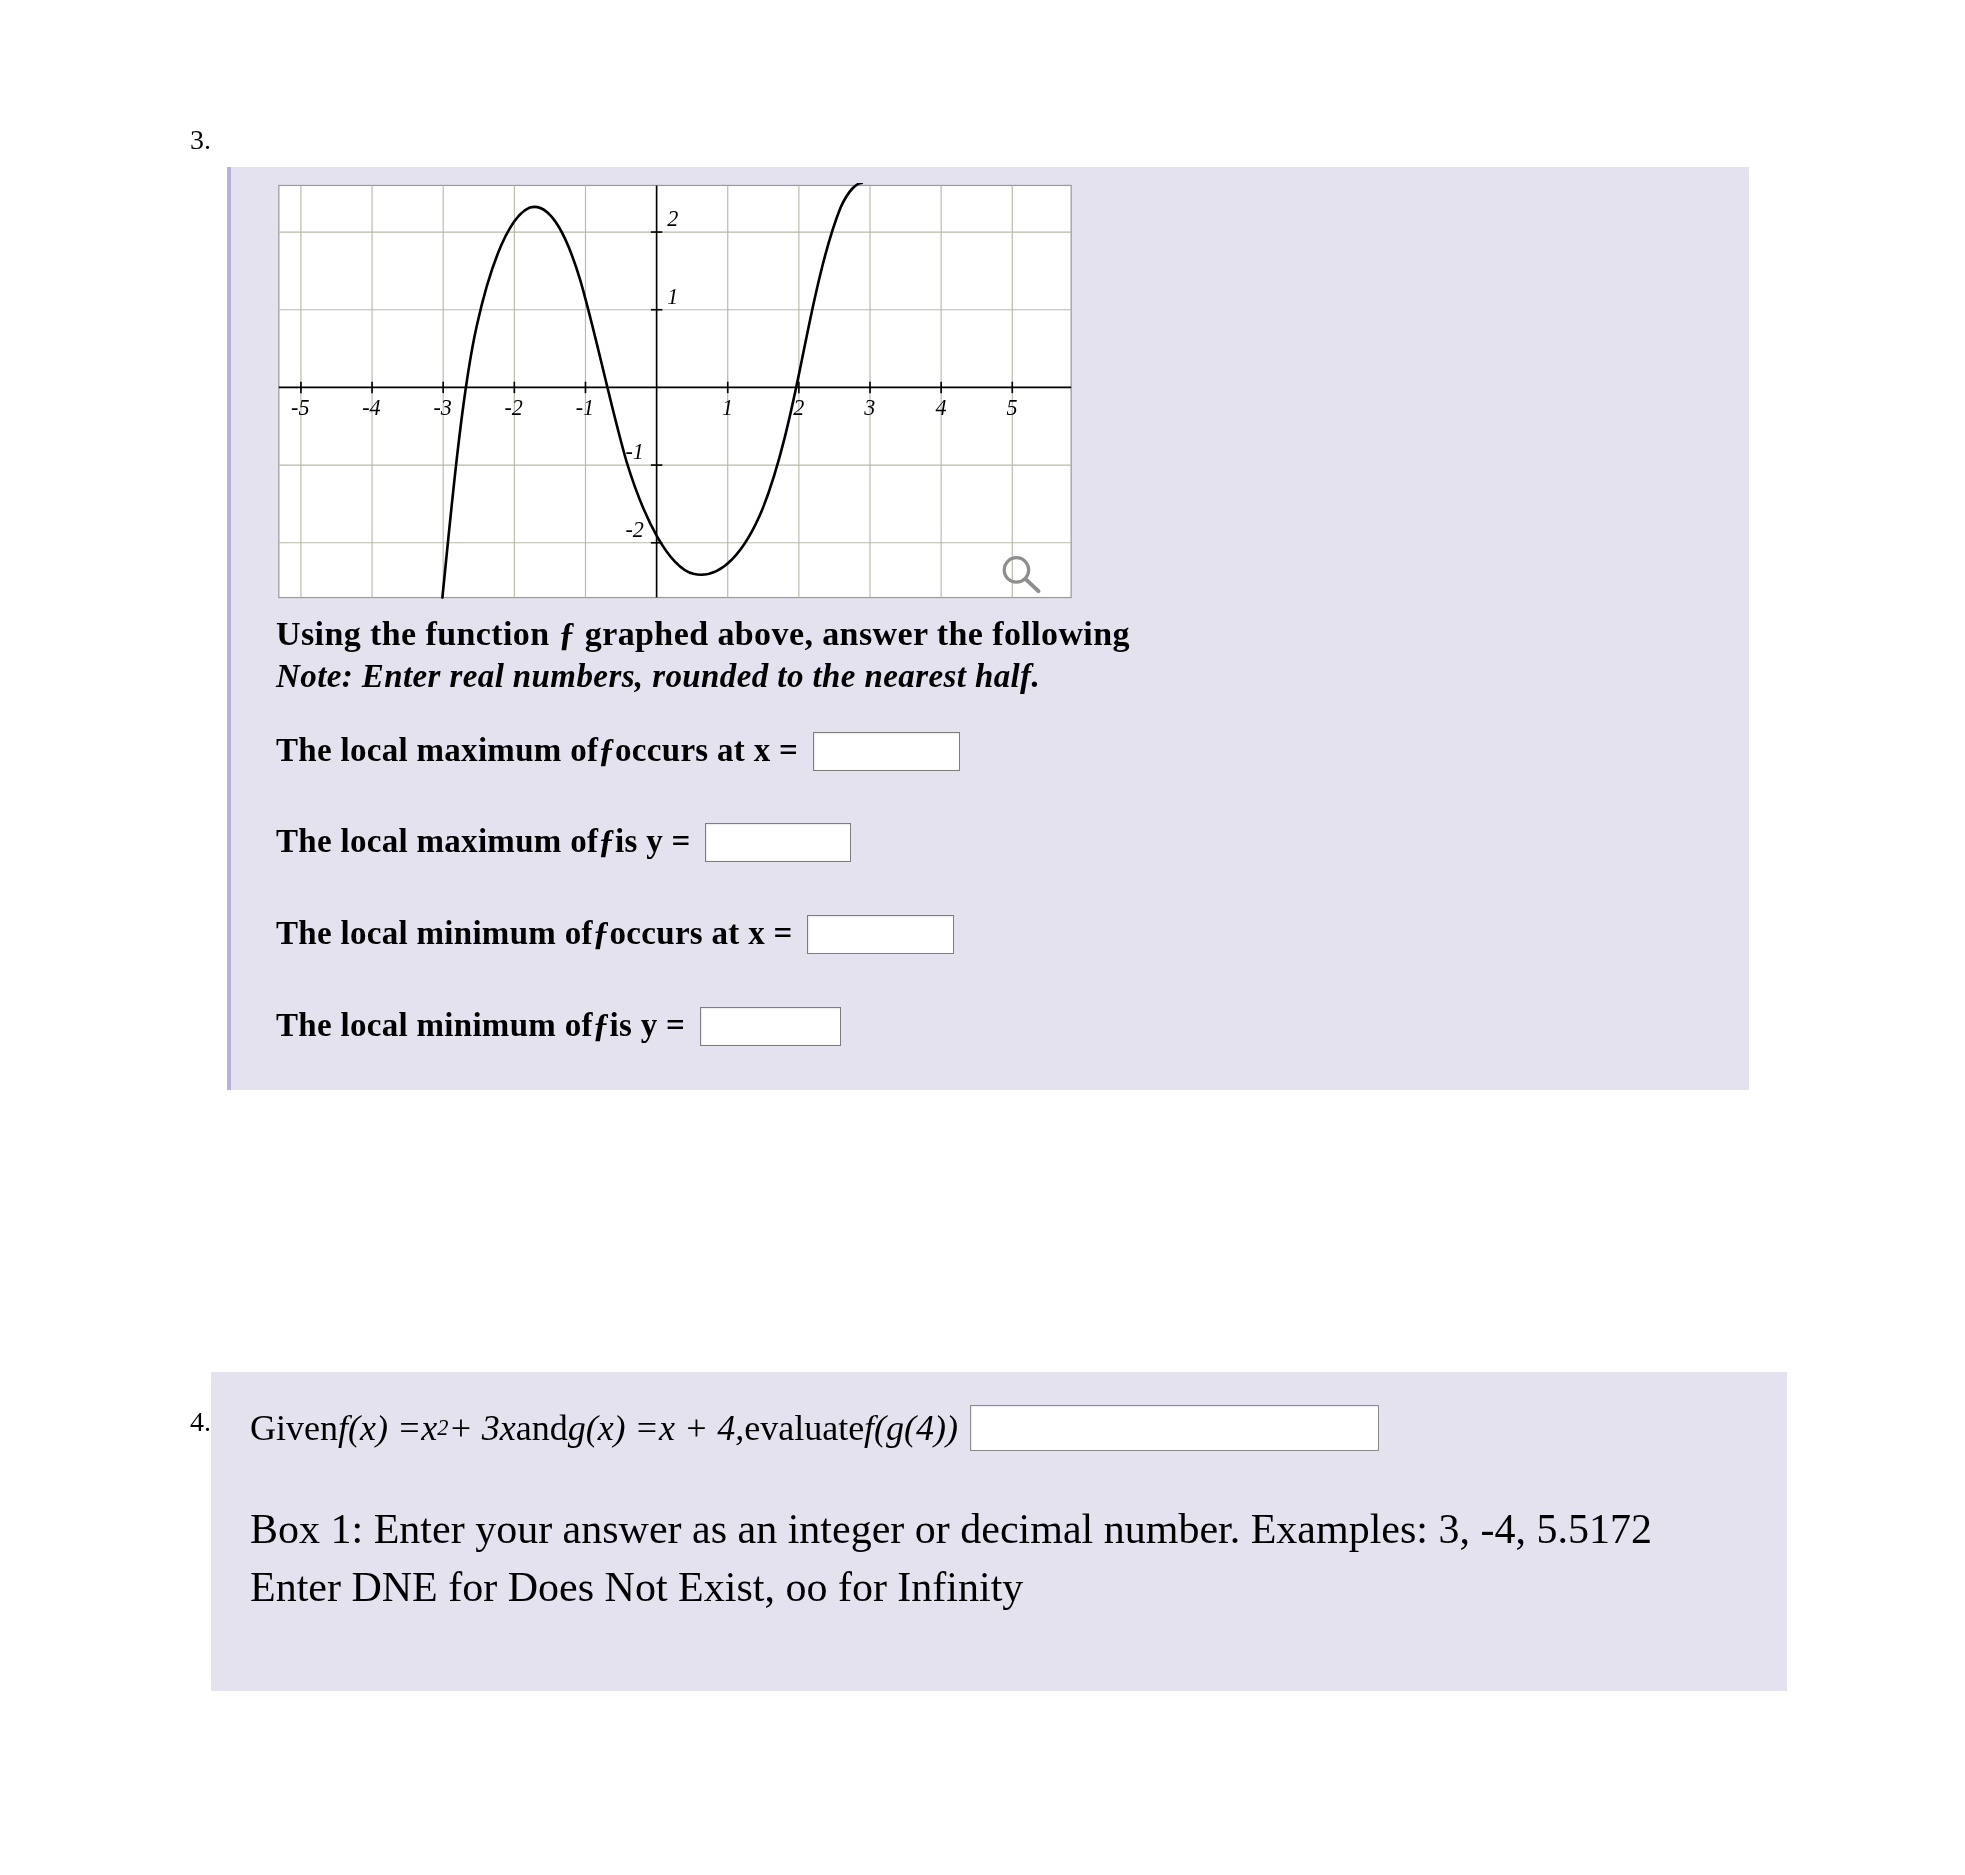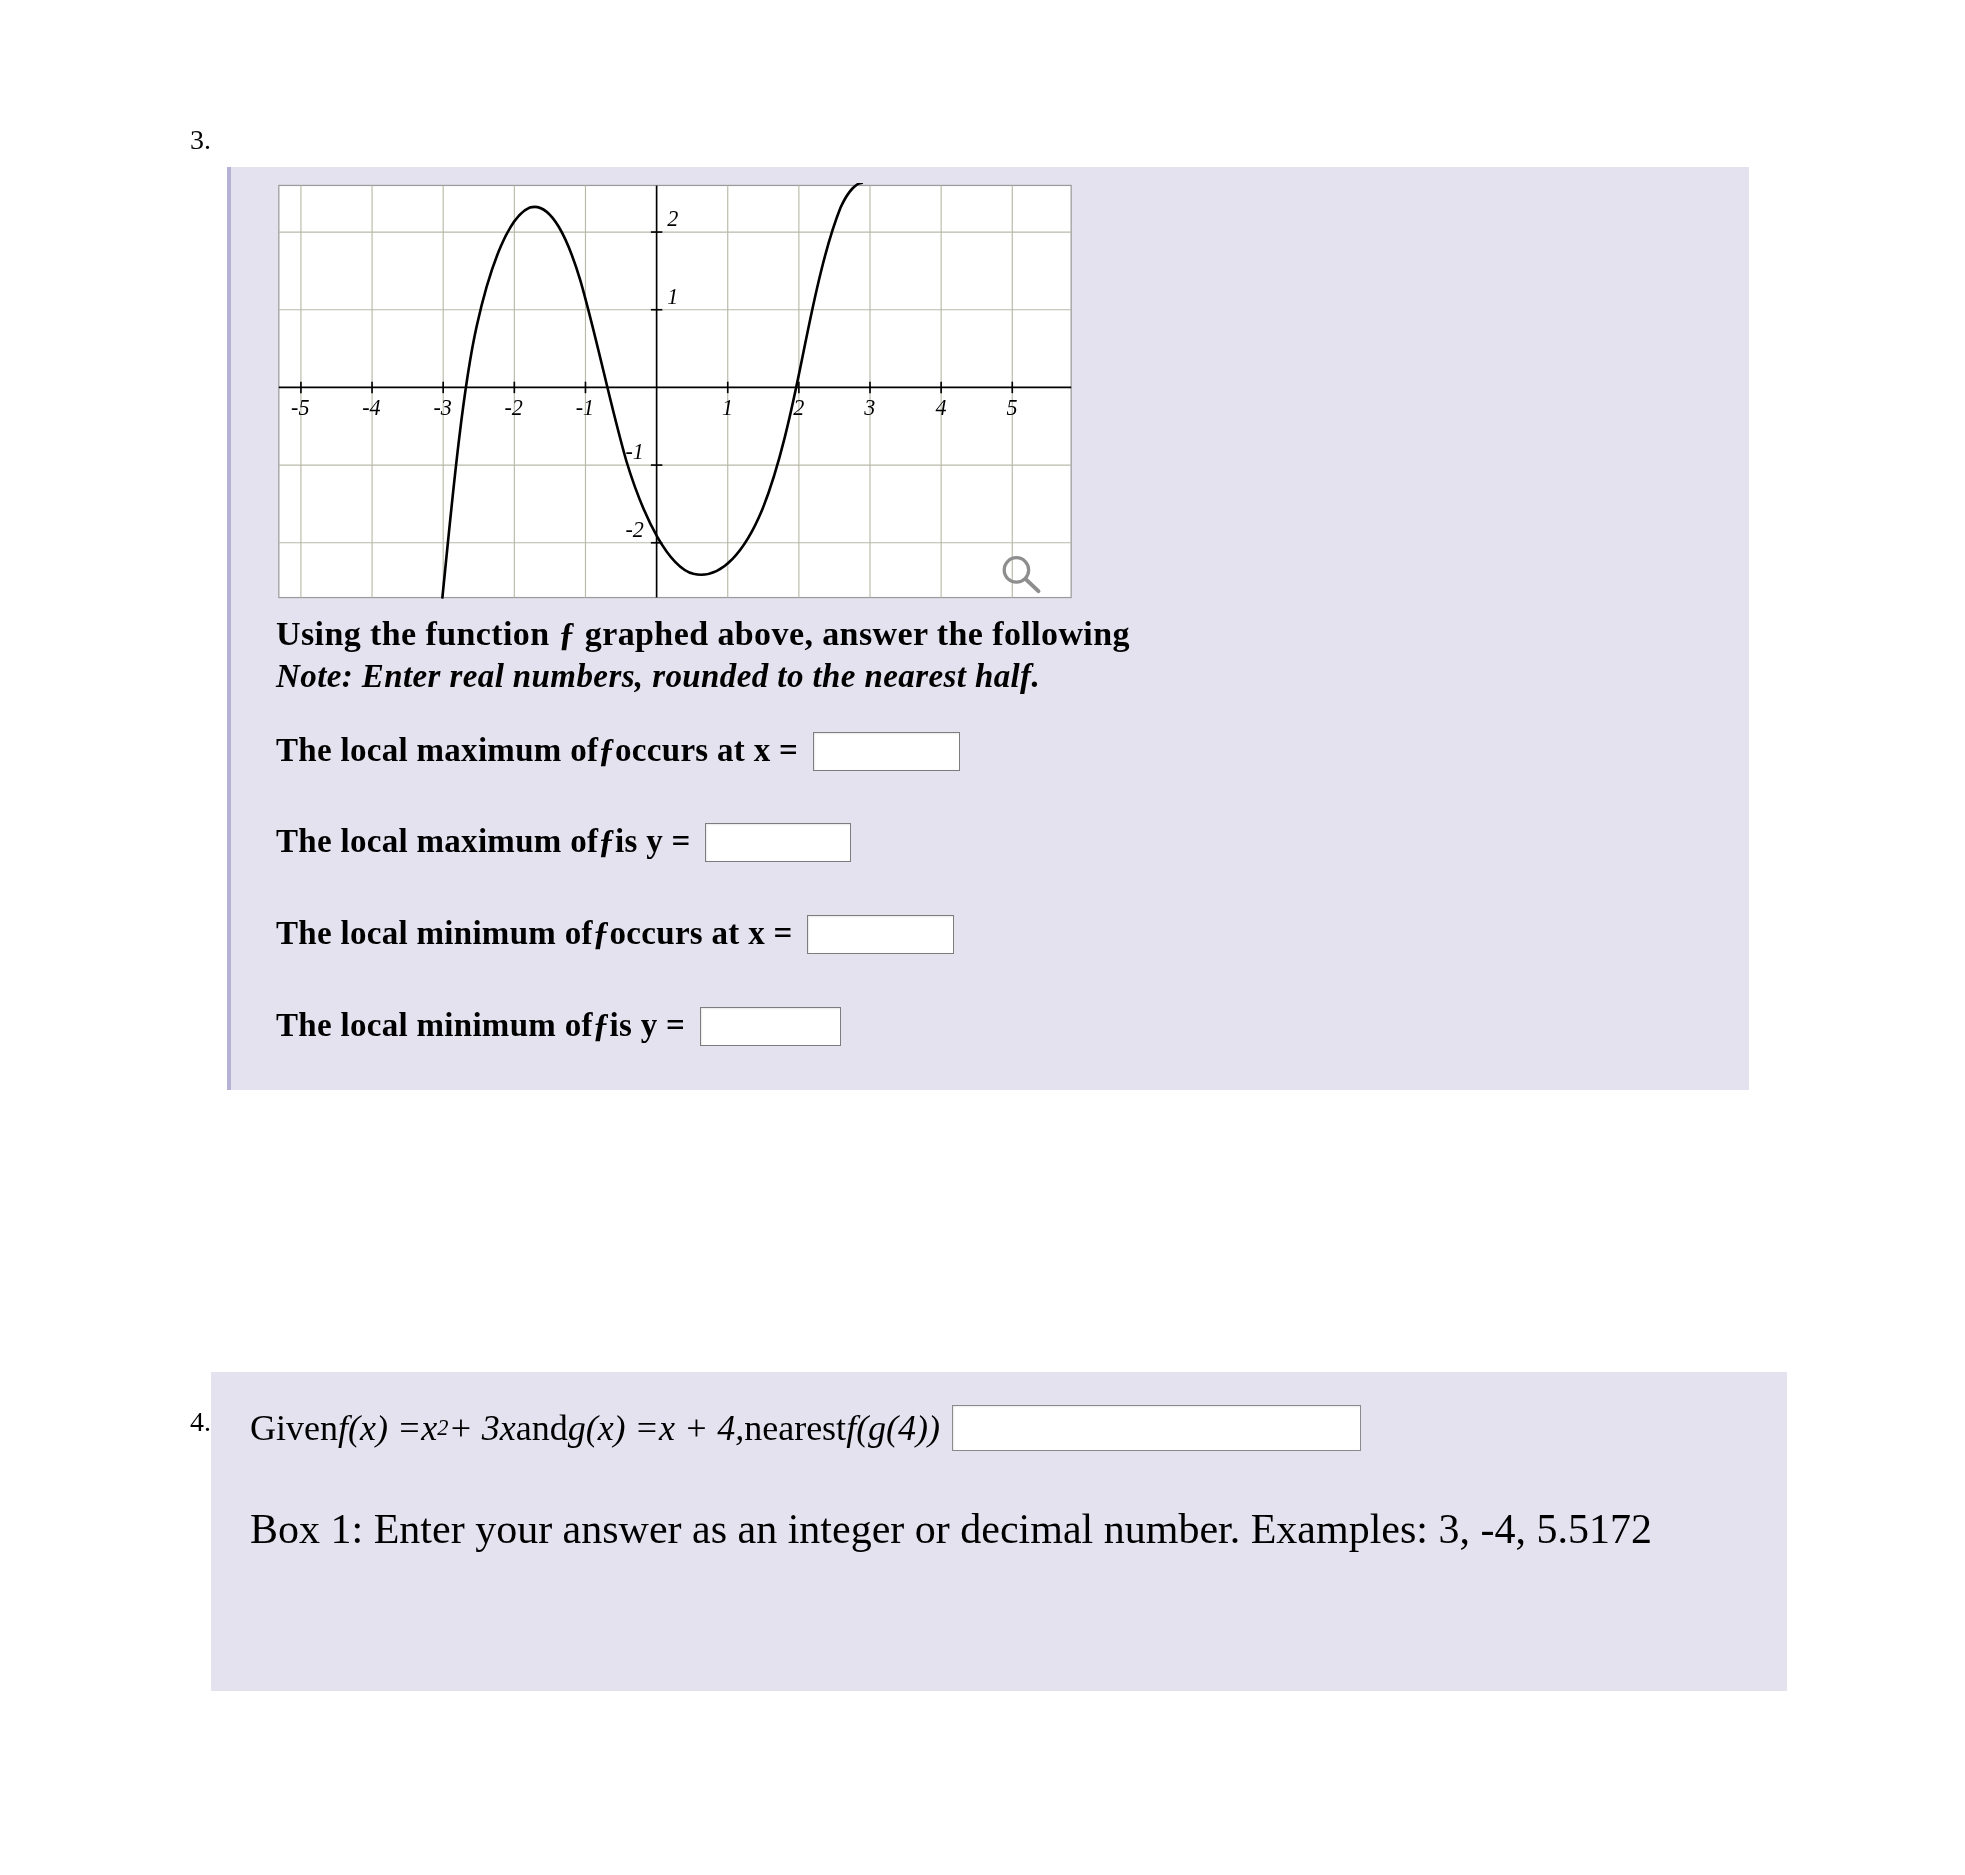--- a/index.html
+++ b/index.html
@@ -285,22 +285,23 @@
     <span class="lbl">Given </span>
     <span class="mi">f</span>
     <span class="mi">(x) = </span>
     <span class="mi">x</span>
       <sup class="exp">2</sup>
     <span class="mi"> + 3x</span>
     <span class="lbl"> and </span>
     <span class="mi">g</span>
     <span class="mi">(x) = </span>
     <span class="mi">x + 4,</span>
-    <span class="lbl"> nearest </span>
+    <span class="lbl"> evaluate </span>
     <span class="mi">f(g(4))</span>
     <input id="q4-answer-box" type="text" value="" style="">
   </div>
 
   <div id="q4-note">
     <div>Box 1: Enter your answer as an integer or decimal number. Examples: 3, -4, 5.5172</div>
+    <div>Enter DNE for Does Not Exist, oo for Infinity</div>
   </div>
 </div>
 
 
 </body></html>

